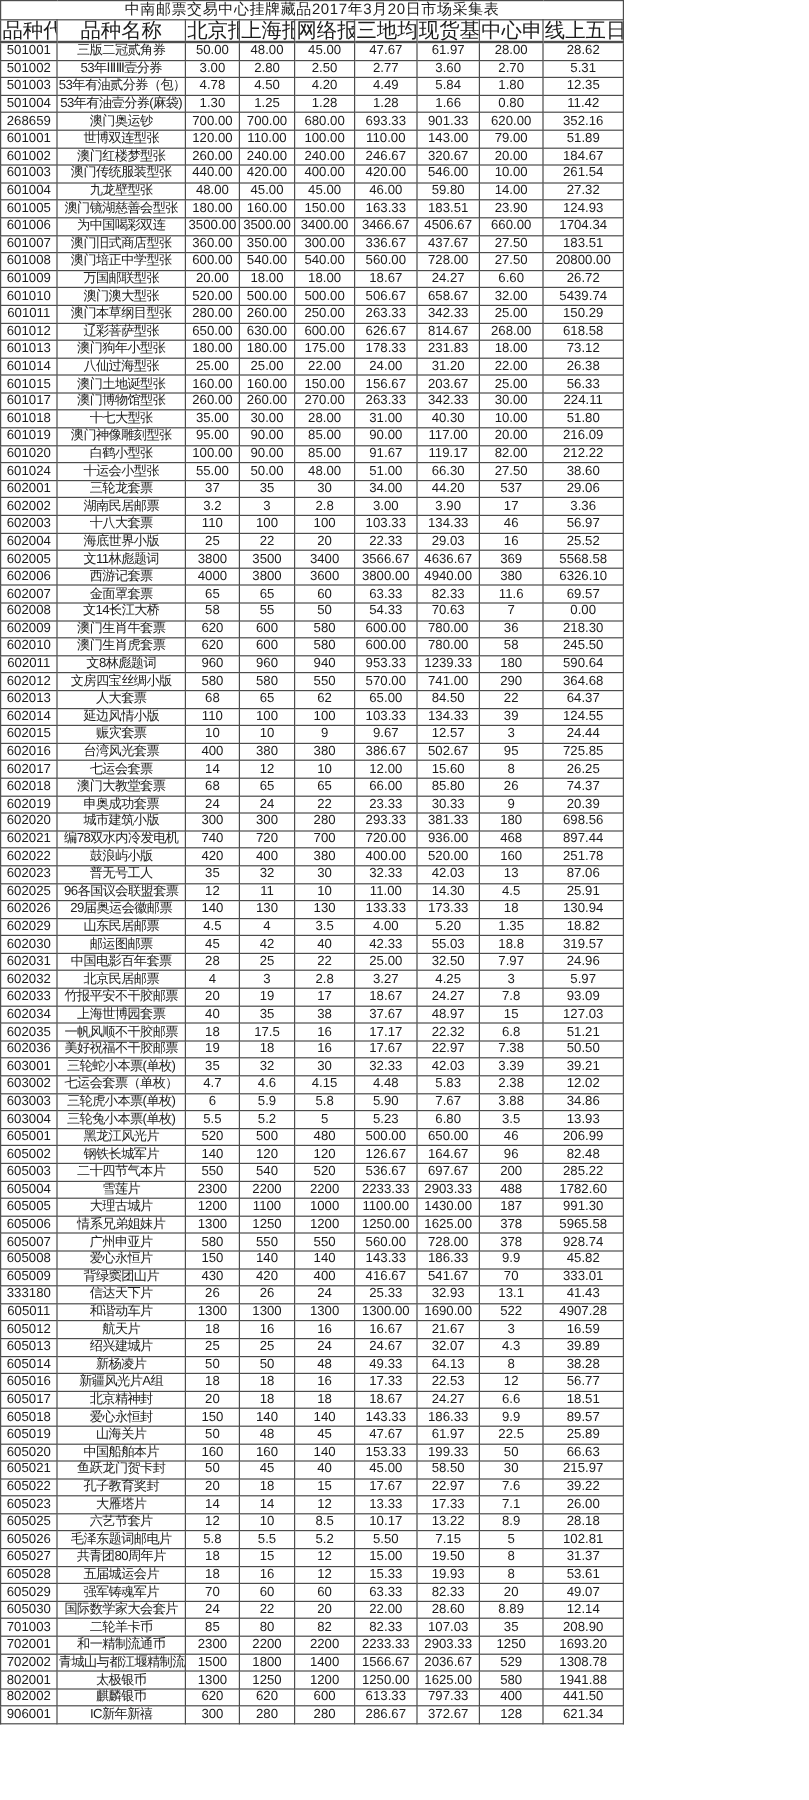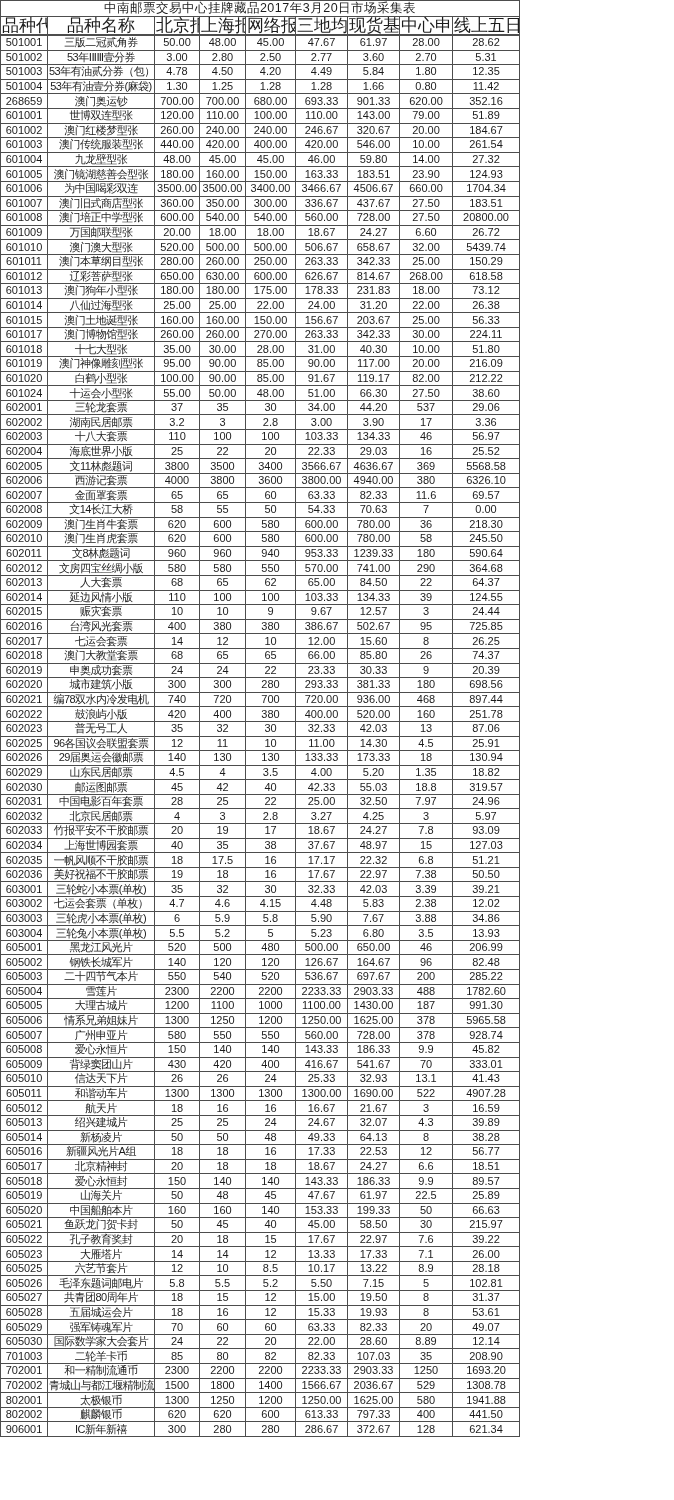--- a/index.html
+++ b/index.html
@@ -845,21 +845,21 @@
         <td class="name">背绿窦团山片</td>
         <td>430</td>
         <td>420</td>
         <td>400</td>
         <td>416.67</td>
         <td>541.67</td>
         <td>70</td>
         <td>333.01</td>
       </tr>
       <tr>
-        <td>605010</td>
+        <td>333180</td>
         <td class="name">信达天下片</td>
         <td>26</td>
         <td>26</td>
         <td>24</td>
         <td>25.33</td>
         <td>32.93</td>
         <td>13.1</td>
         <td>41.43</td>
       </tr>
       <tr>

